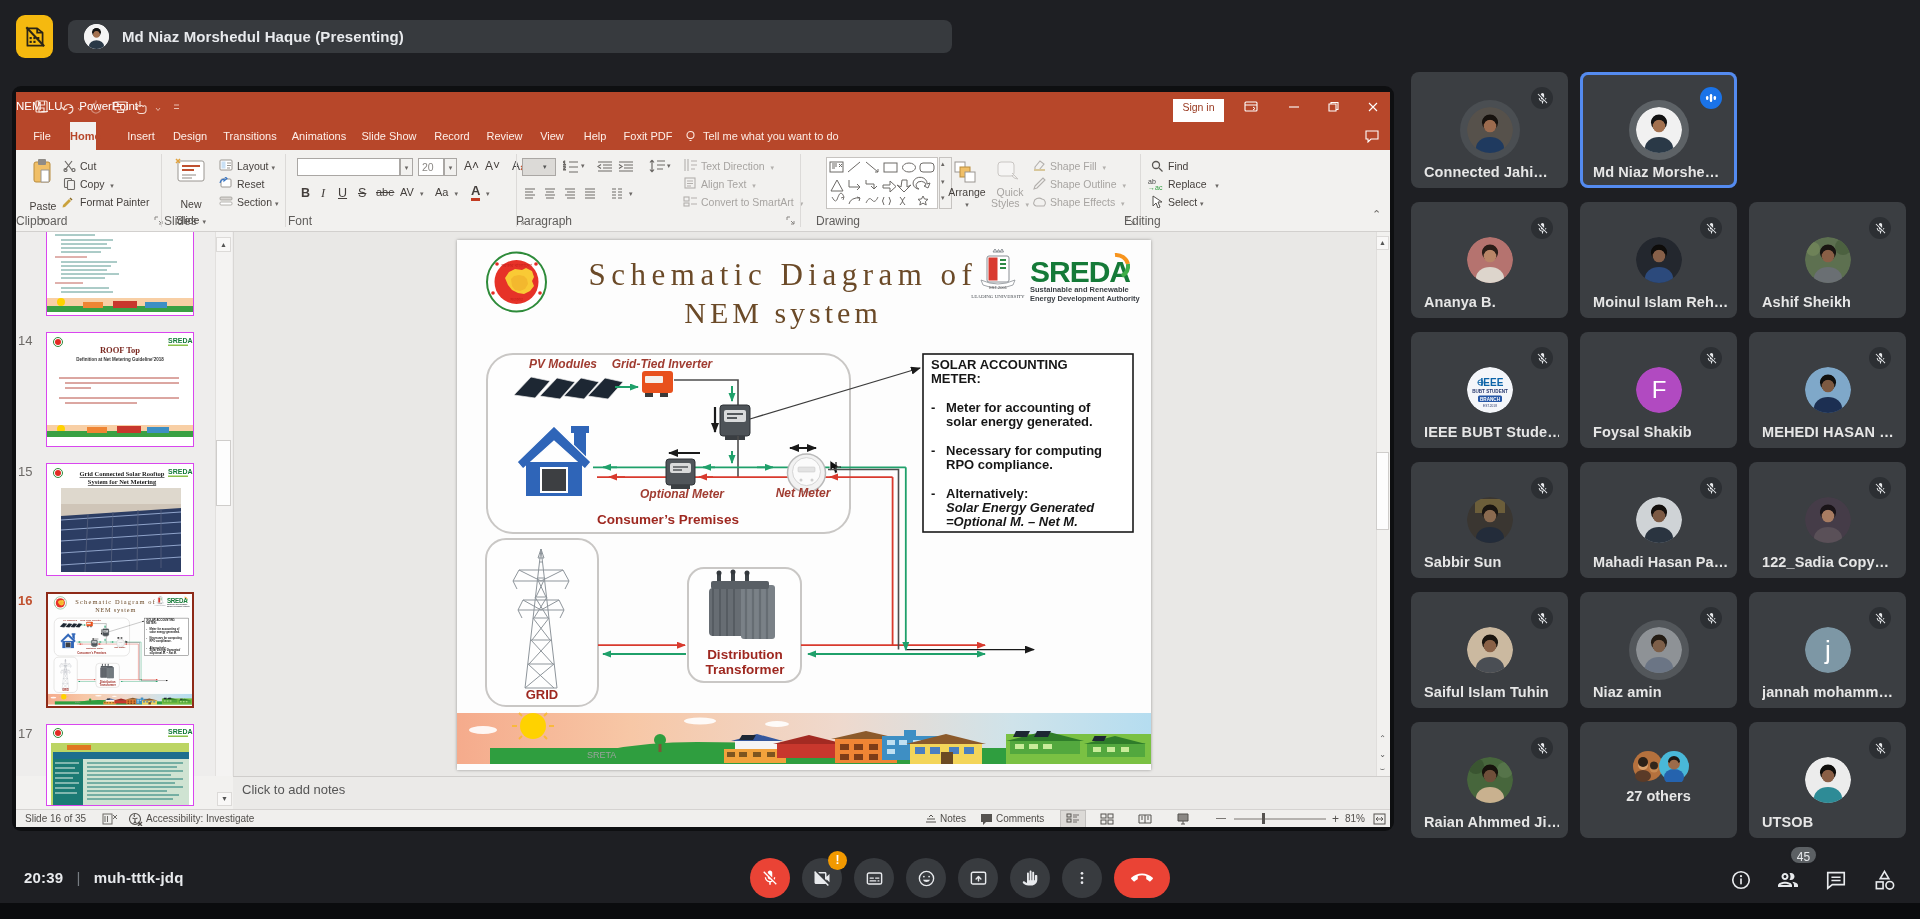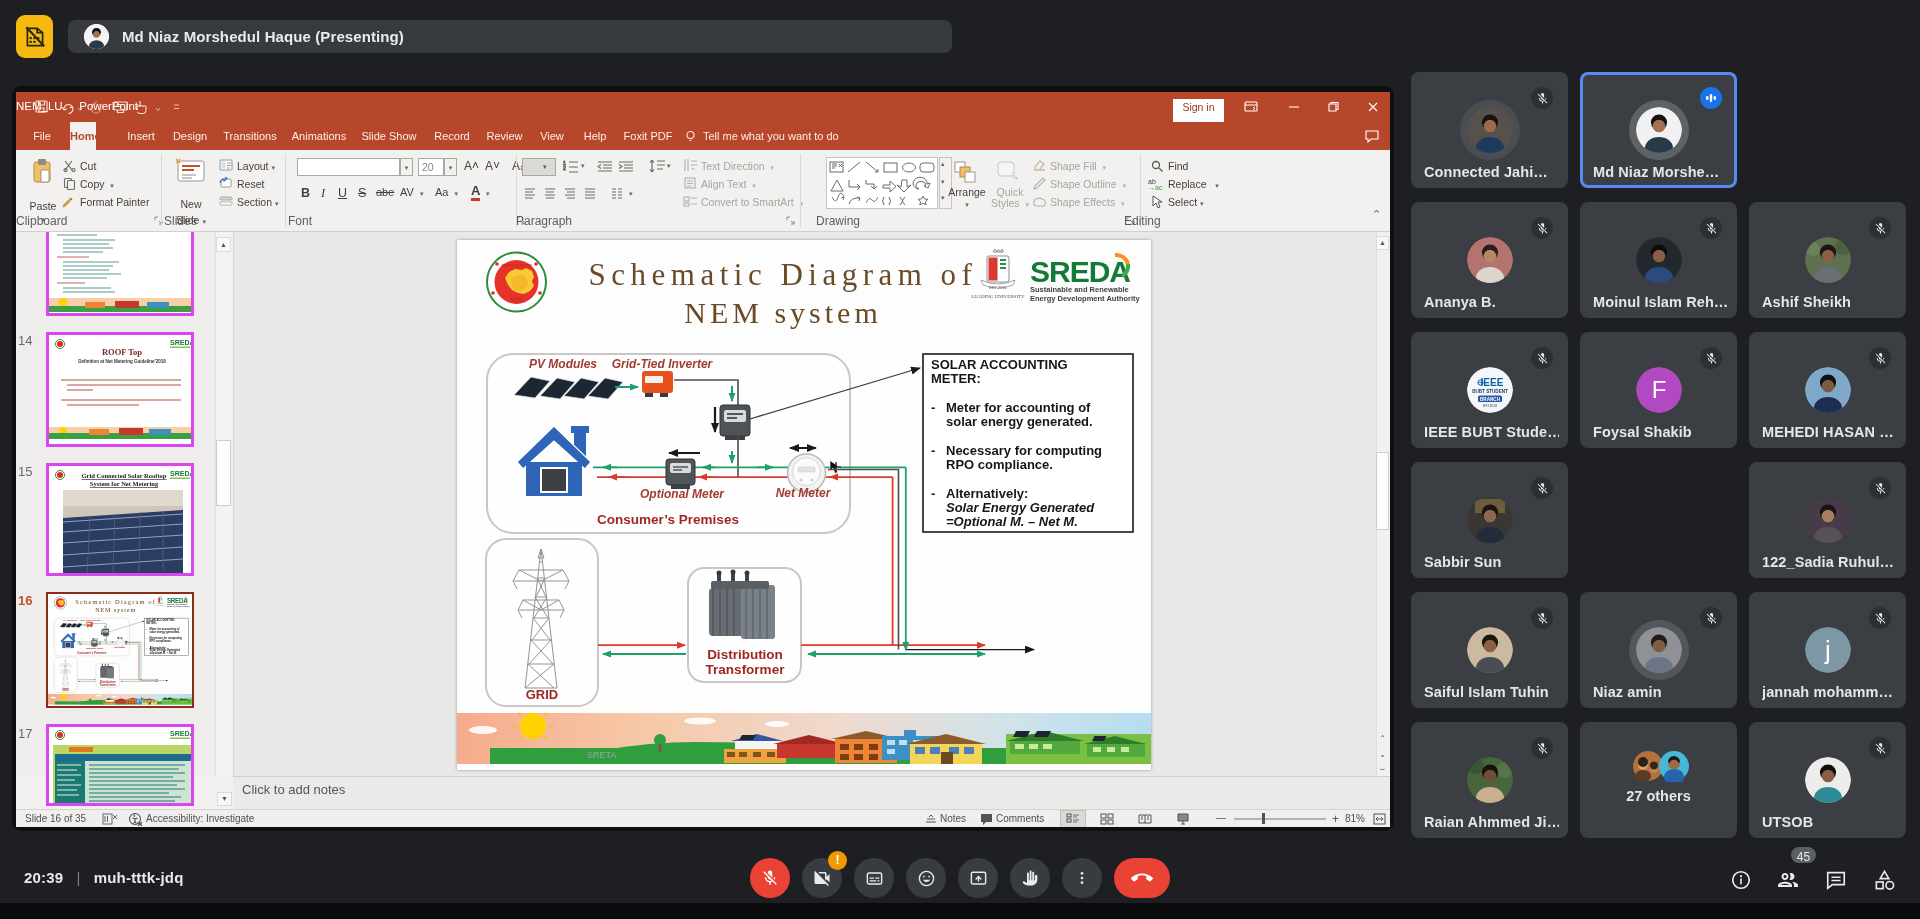--- a/index.html
+++ b/index.html
@@ -17,21 +17,21 @@
 .tab{position:absolute;top:0;height:28px;line-height:28px;color:#fdefe9;font-size:11px;text-align:center}
 #ribbon{position:absolute;left:0;top:58px;width:1374px;height:82px;background:#f2f1ef;border-bottom:1px solid #d2d0ce}
 .glabel{position:absolute;bottom:3px;font-size:12px;color:#5f5d5b;text-align:left;width:100%}
 .gsep{position:absolute;top:4px;bottom:4px;width:1px;background:#dcdad8}
 .ritem{position:absolute;font-size:10.5px;color:#443f3c;white-space:nowrap}
 .rgray{color:#a7a4a1}
 .dd{font-size:7px;color:#6a6764}
 
 #thumbs{position:absolute;left:0;top:140px;width:217px;height:544px;background:#eeedec}
 #thumbscroll{position:absolute;left:199px;top:140px;width:17px;height:544px;background:#f4f3f2;border-left:1px solid #e2e0de}
-.thumb{position:absolute;left:30px;width:148px;background:#fff;border:3px solid #d946ef;overflow:hidden}
+.thumb{position:absolute;left:30px;width:148px;background:#fff;border:1px solid #d946ef;overflow:hidden}
 .tnum{position:absolute;left:2px;font-size:13px;color:#6d6a67;width:24px;text-align:left}
 
 #canvas{position:absolute;left:217px;top:140px;width:1143px;height:544px;background:#e9e8e6;border-left:1px solid #d9d7d5}
 #slide{position:absolute;left:441px;top:148px;width:694px;height:530px;background:#fdfdfd;box-shadow:0 0 3px rgba(0,0,0,.35)}
 #vscroll{position:absolute;left:1360px;top:140px;width:14px;height:544px;background:#f2f1ef;border-left:1px solid #e0dedc}
 
 #notes{position:absolute;left:217px;top:684px;width:1157px;height:33px;background:#ebeae8;border-top:1px solid #cfcdcb;color:#555;font-size:13px}
 #statusbar{position:absolute;left:0;top:717px;width:1374px;height:18px;background:#f0efed;border-top:1px solid #d5d3d1;color:#514e4b;font-size:10px}
 
 .tile{position:absolute;width:157px;height:116px;border-radius:8px;background:#3b3e42;overflow:hidden}
@@ -858,29 +858,44 @@
           <circle cx="23" cy="19" r="6.3" fill="#8a6a4f"></circle>
           <path d="M15 16 a8 8 0 0 1 16 0 l-2 1 a6.3 6.3 0 0 0 -12 0 z" fill="#191511"></path>
         </svg></div>
 <div class="name">Sabbir Sun</div>
 <div class="mic">
         <svg width="13" height="13" viewBox="0 0 24 24" fill="#e8eaed">
           <path d="M19 11h-1.7c0 .74-.16 1.43-.43 2.05l1.23 1.23c.56-.98.9-2.09.9-3.28zm-4.02.17c0-.06.02-.11.02-.17V5c0-1.66-1.34-3-3-3S9 3.34 9 5v.18l5.98 5.99zM4.27 3L3 4.27l6.01 6.01V11c0 1.66 1.33 3 2.99 3 .22 0 .44-.03.65-.08l1.66 1.66c-.71.33-1.5.52-2.31.52-2.76 0-5.3-2.1-5.3-5.1H5c0 3.41 2.72 6.23 6 6.72V21h2v-3.28c.91-.13 1.77-.45 2.54-.9L19.73 21 21 19.73 4.27 3z"></path>
         </svg>
       </div>
 </div>
+<div class="tile" style="left:1580px;top:462px">
+<div class="ava"><svg width="46" height="46" viewBox="0 0 46 46">
+          <circle cx="23" cy="23" r="23" fill="#cfd3d6"></circle>
+          <ellipse cx="23" cy="41" rx="14" ry="11" fill="#2a3440"></ellipse>
+          <circle cx="23" cy="15.5" r="8" fill="#14100d"></circle>
+          <circle cx="23" cy="19" r="6.3" fill="#7c5a44"></circle>
+          <path d="M15 16 a8 8 0 0 1 16 0 l-2 1 a6.3 6.3 0 0 0 -12 0 z" fill="#14100d"></path>
+        </svg></div>
+<div class="name">Mahadi Hasan Pa…</div>
+<div class="mic">
+        <svg width="13" height="13" viewBox="0 0 24 24" fill="#e8eaed">
+          <path d="M19 11h-1.7c0 .74-.16 1.43-.43 2.05l1.23 1.23c.56-.98.9-2.09.9-3.28zm-4.02.17c0-.06.02-.11.02-.17V5c0-1.66-1.34-3-3-3S9 3.34 9 5v.18l5.98 5.99zM4.27 3L3 4.27l6.01 6.01V11c0 1.66 1.33 3 2.99 3 .22 0 .44-.03.65-.08l1.66 1.66c-.71.33-1.5.52-2.31.52-2.76 0-5.3-2.1-5.3-5.1H5c0 3.41 2.72 6.23 6 6.72V21h2v-3.28c.91-.13 1.77-.45 2.54-.9L19.73 21 21 19.73 4.27 3z"></path>
+        </svg>
+      </div>
+</div>
 <div class="tile" style="left:1749px;top:462px">
 <div class="ava"><svg width="46" height="46" viewBox="0 0 46 46">
           <circle cx="23" cy="23" r="23" fill="#453c48"></circle>
           <ellipse cx="23" cy="41" rx="14" ry="11" fill="#5a5058"></ellipse>
           <circle cx="23" cy="15.5" r="8" fill="#1a1418"></circle>
           <circle cx="23" cy="19" r="6.3" fill="#a87c62"></circle>
           <path d="M15 16 a8 8 0 0 1 16 0 l-2 1 a6.3 6.3 0 0 0 -12 0 z" fill="#1a1418"></path>
         </svg></div>
-<div class="name">122_Sadia Ruhul…</div>
+<div class="name">122_Sadia Copy…</div>
 <div class="mic">
         <svg width="13" height="13" viewBox="0 0 24 24" fill="#e8eaed">
           <path d="M19 11h-1.7c0 .74-.16 1.43-.43 2.05l1.23 1.23c.56-.98.9-2.09.9-3.28zm-4.02.17c0-.06.02-.11.02-.17V5c0-1.66-1.34-3-3-3S9 3.34 9 5v.18l5.98 5.99zM4.27 3L3 4.27l6.01 6.01V11c0 1.66 1.33 3 2.99 3 .22 0 .44-.03.65-.08l1.66 1.66c-.71.33-1.5.52-2.31.52-2.76 0-5.3-2.1-5.3-5.1H5c0 3.41 2.72 6.23 6 6.72V21h2v-3.28c.91-.13 1.77-.45 2.54-.9L19.73 21 21 19.73 4.27 3z"></path>
         </svg>
       </div>
 </div>
 <div class="tile" style="left:1411px;top:592px">
 <div class="ava"><svg width="46" height="46" viewBox="0 0 46 46">
           <circle cx="23" cy="23" r="23" fill="#cbb9a0"></circle>
           <path d="M20 32 h6 v12 h-6z" fill="#fff"></path>

